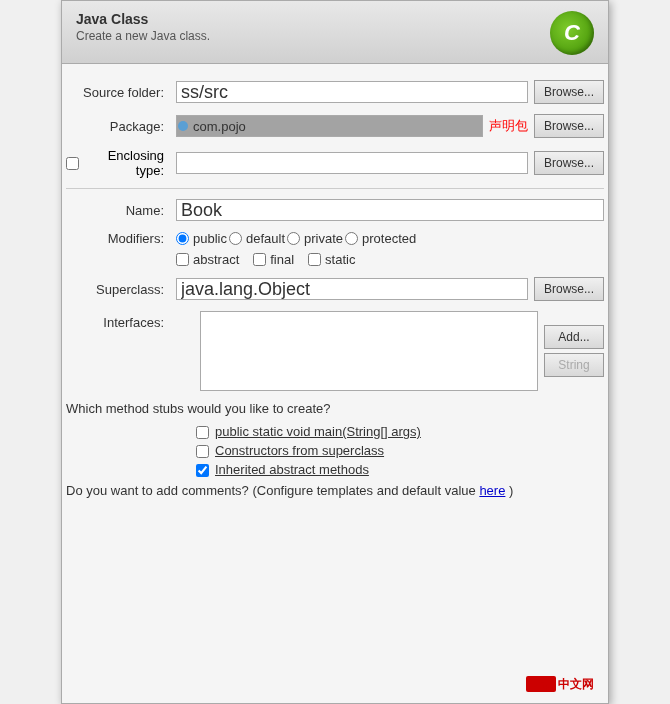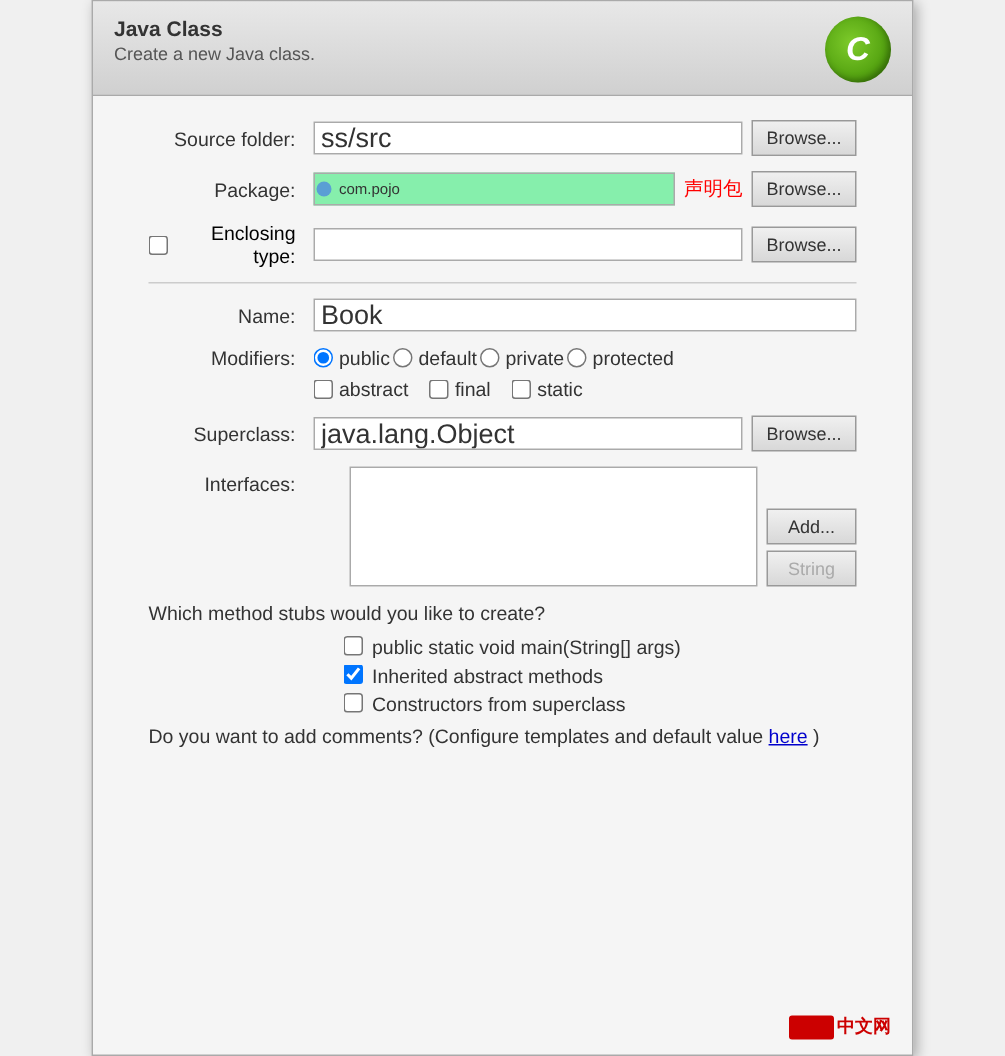--- a/index.html
+++ b/index.html
@@ -48,21 +48,21 @@
       display: flex;
       align-items: center;
       justify-content: center;
       font-size: 22px;
       font-weight: bold;
       color: white;
       font-style: italic;
       box-shadow: inset -2px -2px 4px rgba(0,0,0,0.3);
     }
     .dialog-body {
-      padding: 16px 37px;
+      padding: 16px 4px;
     }
     .form-row {
       display: flex;
       align-items: center;
       margin-bottom: 10px;
     }
     .form-label {
       width: 110px;
       min-width: 110px;
       text-align: right;
@@ -127,23 +127,23 @@
       transform: translateY(-50%);
       width: 10px;
       height: 10px;
       background: #5a9fd4;
       border-radius: 50%;
     }
     .package-input {
       flex: 1;
       height: 22px;
       border: 1px solid #aaa;
-      background: #86efac;
+      background: #a3a3a3;
       padding: 2px 4px 2px 16px;
-      font-size: 10px;
+      font-size: 13px;
       color: #333;
     }
     .package-annotation {
       color: red;
       font-size: 13px;
       margin-left: 6px;
     }
     .divider {
       height: 1px;
       background: #ccc;
@@ -200,25 +200,26 @@
       flex-direction: column;
       gap: 4px;
       margin-left: 6px;
     }
     .checkbox-section {
       margin-left: 130px;
       margin-bottom: 6px;
     }
     .checkbox-section-item {
       display: flex;
-      align-items: flex-start;
+      align-items: flex-end;
       gap: 6px;
       margin-bottom: 4px;
       font-size: 13px;
       color: #333;
+      text-decoration: underline;
     }
     .question-text {
       font-size: 13px;
       color: #333;
       margin-bottom: 8px;
     }
     .comment-question {
       font-size: 13px;
       color: #333;
       margin-bottom: 8px;
@@ -347,43 +348,43 @@
     <div class="form-row">
       <div class="form-label">Superclass:</div>
       <div class="form-input-with-btn">
         <input class="form-input" type="text" value="java.lang.Object" style="">
         <button class="btn">Browse...</button>
       </div>
     </div>
 
     <div class="form-row" style="align-items: flex-start;">
       <div class="form-label" style="padding-top:4px;">Interfaces:</div>
-      <div style="flex:1; display:flex; gap:0; align-items: flex-end; margin-left: 24px;">
+      <div style="flex:1; display:flex; gap:0; align-items: center; margin-left: 24px;">
         <textarea class="interfaces-area" style=""></textarea>
         <div class="interfaces-buttons">
           <button class="btn btn-small">Add...</button>
           <button class="btn btn-small" disabled="">String</button>
         </div>
       </div>
     </div>
 
     <div class="question-text">Which method stubs would you like to create?</div>
 
     <div class="checkbox-section">
       <div class="checkbox-section-item">
         <input type="checkbox" style="">
         <span>public static void main(String[] args)</span>
       </div>
       <div class="checkbox-section-item">
+        <input type="checkbox" style="">
+        <span>Constructors from superclass</span>
+      </div>
+      <div class="checkbox-section-item">
         <input type="checkbox" checked="" style="">
         <span>Inherited abstract methods</span>
-      </div>
-      <div class="checkbox-section-item">
-        <input type="checkbox" style="">
-        <span>Constructors from superclass</span>
       </div>
     </div>
 
     <div class="comment-question">
       <span>Do you want to add comments? (Configure templates and default value</span>
       <a class="link">here</a>
       <span>)</span>
     </div>
 
 

